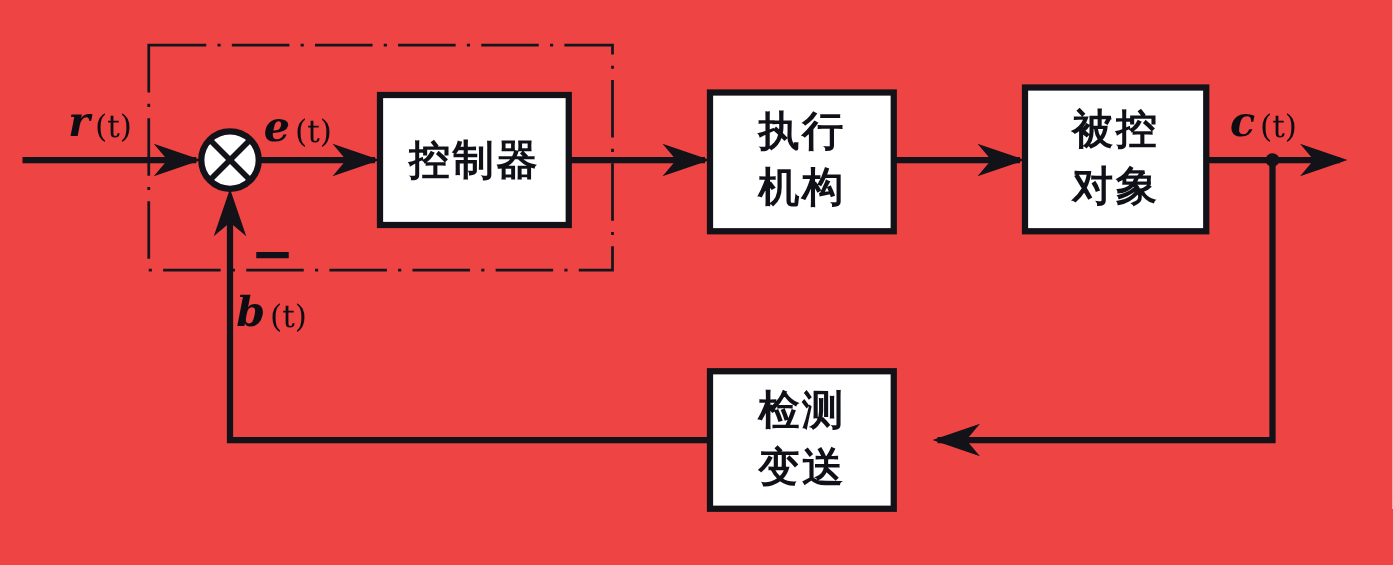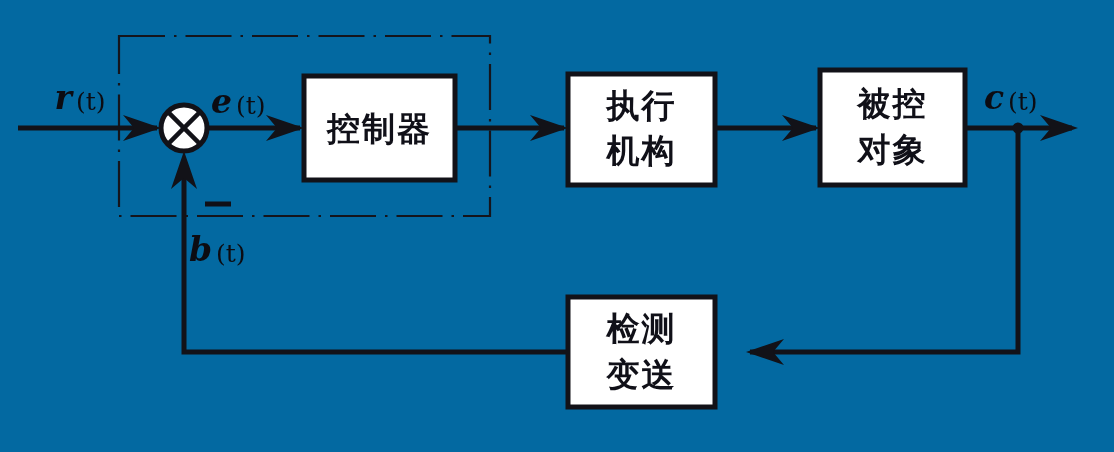--- a/index.html
+++ b/index.html
@@ -4,21 +4,21 @@
 <style>
   html, body {
     margin: 0;
     padding: 0;
     background: #ffffff;
   }
   #diagram-root {
     position: relative;
     width: 1114px;
     height: 452px;
-    background: #0369a1;
+    background: #ef4444;
     font-family: "Liberation Serif", serif;
     overflow: hidden;
   }
   #diagram-svg {
     position: absolute;
     left: 0;
     top: 0;
     width: 1114px;
     height: 452px;
   }

